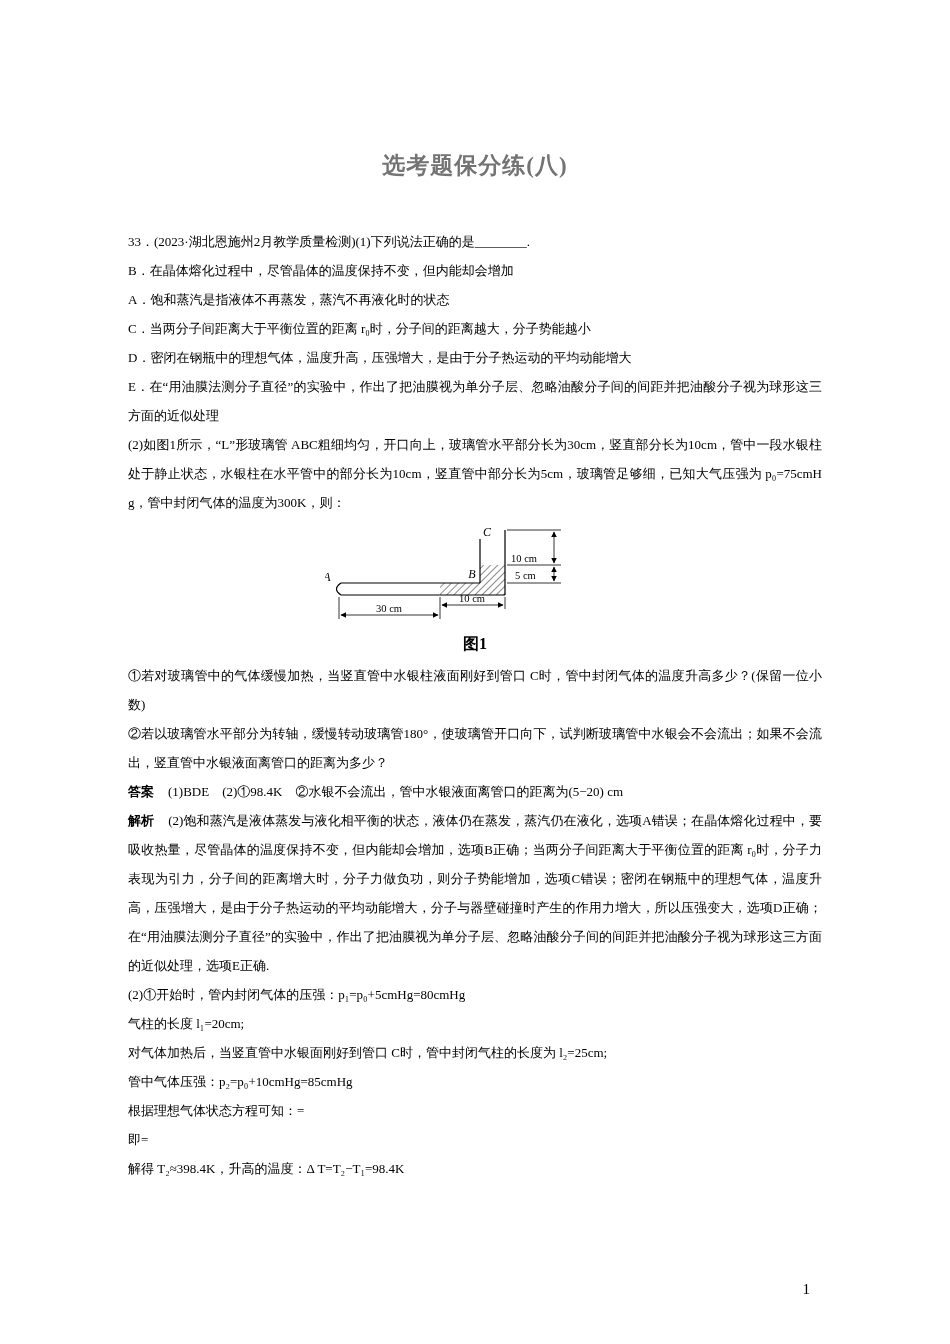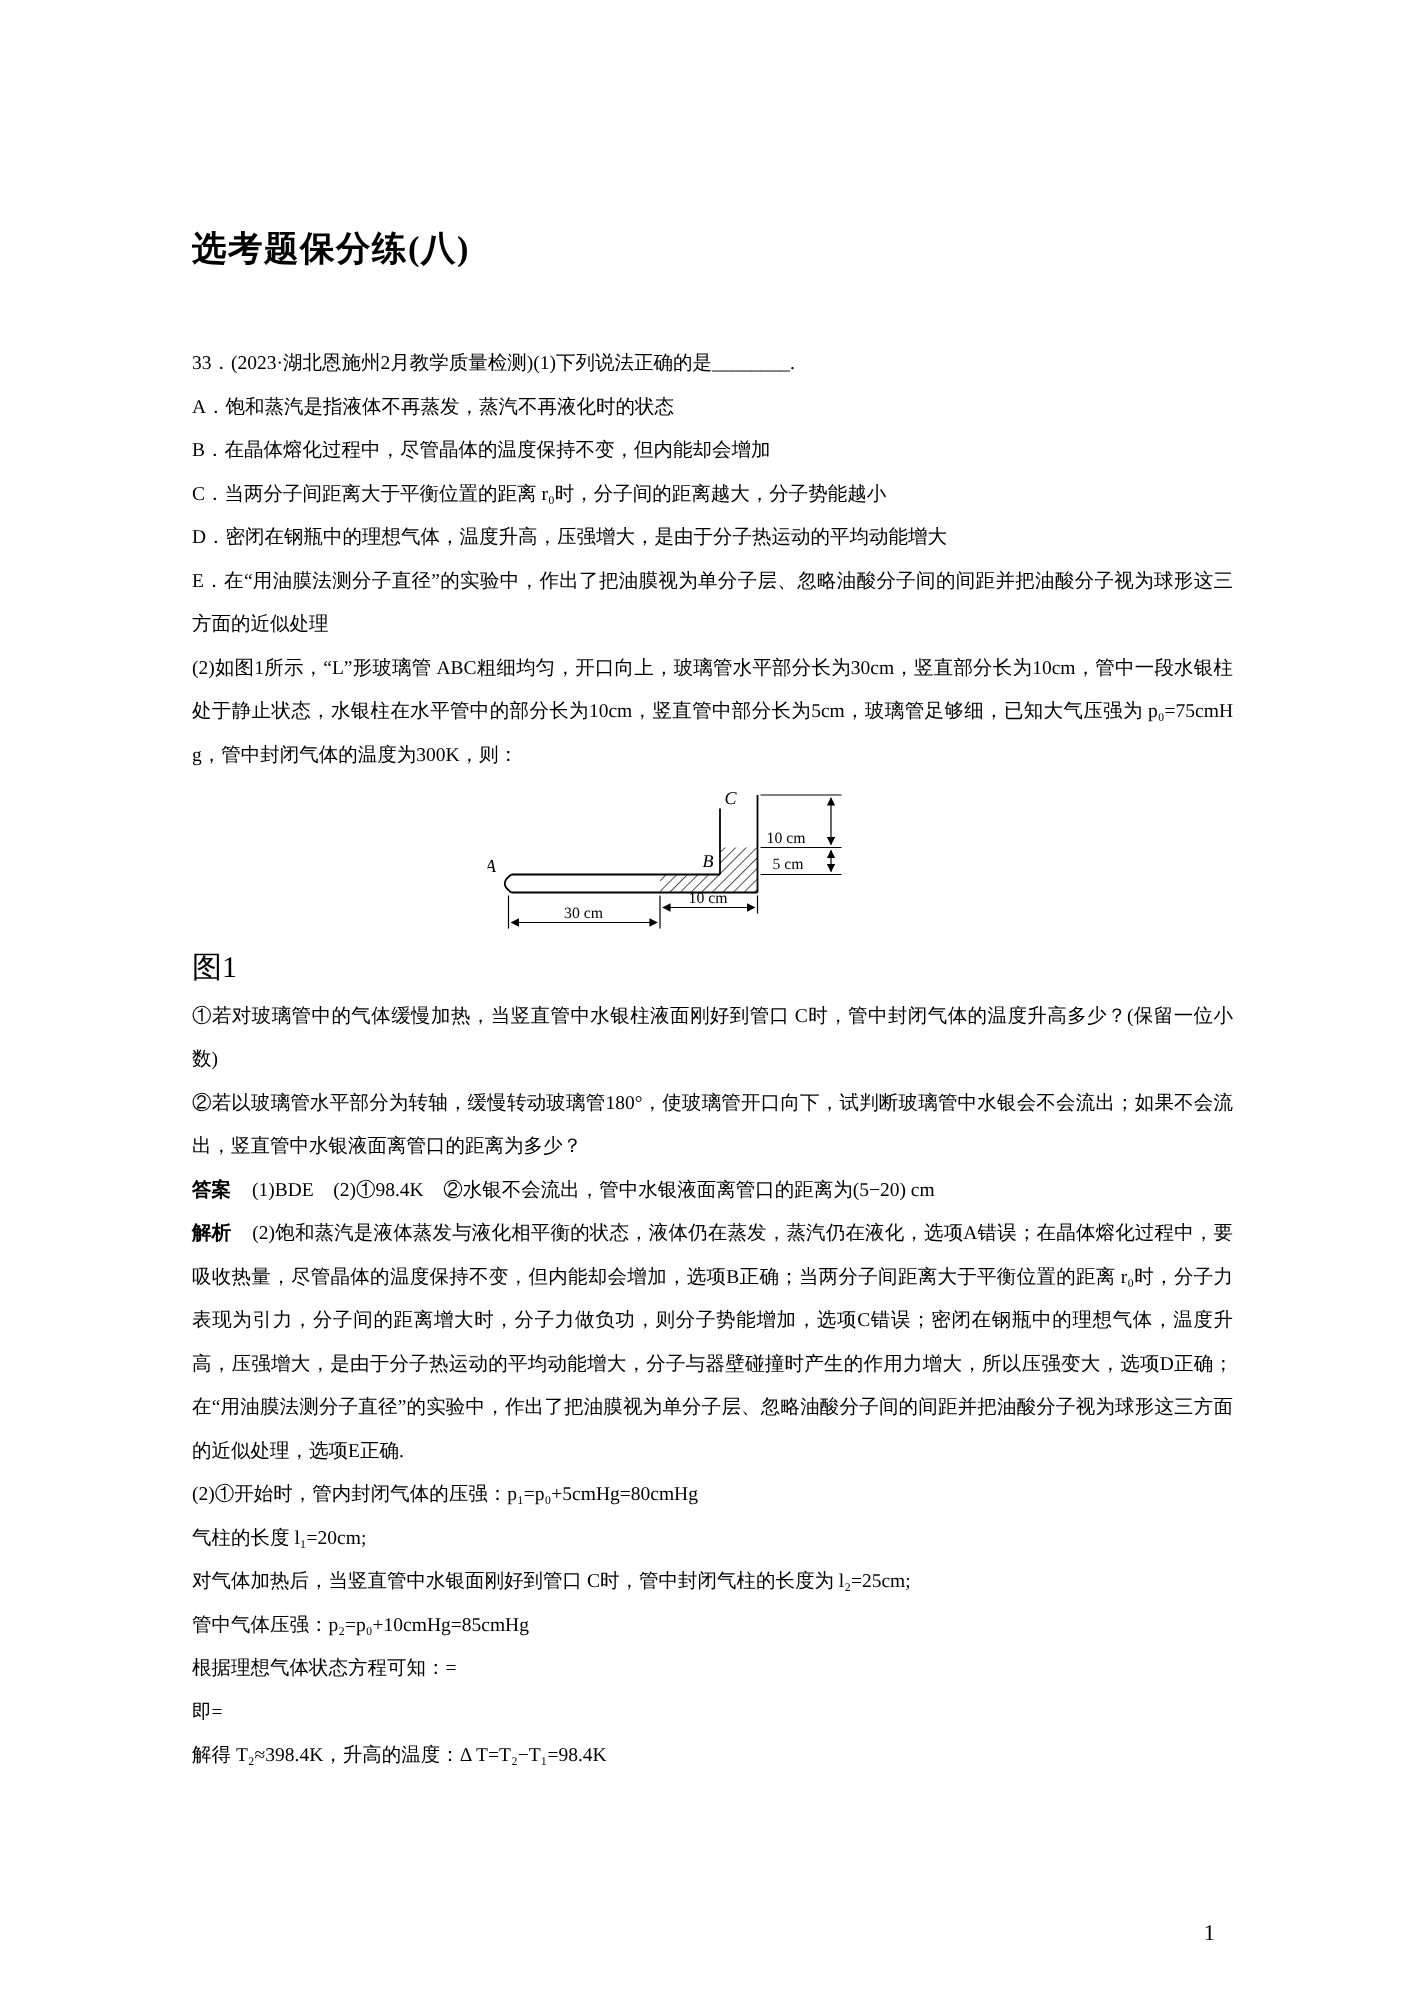--- a/index.html
+++ b/index.html
@@ -3,54 +3,54 @@
 <meta charset="utf-8">
 <style>
   html,body{margin:0;padding:0;}
   body{
     width:950px;height:1344px;background:#ffffff;color:#000;
     font-family:"Liberation Serif","DejaVu Serif",serif;
     position:relative;overflow:hidden;
   }
   .page{padding:150px 128px 0 128px;}
   .doc-title{
-    color:#000000;font-size:23px;font-weight:bold;
+    color:#737373;text-align:center;font-size:23px;font-weight:bold;
     margin:0 0 46px 0;letter-spacing:1px;
     font-family:"Liberation Serif","DejaVu Serif",serif;
   }
   .para{
     font-size:13px;line-height:29px;margin:0;text-align:justify;
     word-break:break-all;
   }
   .bold-label{font-weight:bold;margin-right:14px;}
   .figure-wrap{
     margin:8px 0 2px 0;text-align:center;
   }
   .figure-caption{
-    font-size:20px;line-height:26px;text-align:left;margin:2px 0 4px 0;
+    font-size:16px;line-height:26px;text-align:center;margin:2px 0 4px 0;font-weight:bold;
   }
   svg .tube{stroke:#000;stroke-width:1.2;fill:none;}
   svg .dim{stroke:#000;stroke-width:0.8;fill:none;}
   svg text{font-family:"Liberation Serif","DejaVu Serif",serif;}
   svg .dimtext{font-size:10.5px;fill:#000;}
   svg .pt-label{font-size:12px;font-style:italic;fill:#000;}
   .page-number{
     position:absolute;right:140px;bottom:46px;font-size:15px;color:#000;
   }
 </style>
 </head>
 <body>
 
 <div class="page">
 
   <h1 class="doc-title">选考题保分练(八)</h1>
 
   <p class="para">33．(2023·湖北恩施州2月教学质量检测)(1)下列说法正确的是________.</p>
+  <p class="para">B．在晶体熔化过程中，尽管晶体的温度保持不变，但内能却会增加</p>
   <p class="para">A．饱和蒸汽是指液体不再蒸发，蒸汽不再液化时的状态</p>
-  <p class="para">B．在晶体熔化过程中，尽管晶体的温度保持不变，但内能却会增加</p>
   <p class="para">C．当两分子间距离大于平衡位置的距离 r₀时，分子间的距离越大，分子势能越小</p>
   <p class="para">D．密闭在钢瓶中的理想气体，温度升高，压强增大，是由于分子热运动的平均动能增大</p>
   <p class="para">E．在“用油膜法测分子直径”的实验中，作出了把油膜视为单分子层、忽略油酸分子间的间距并把油酸分子视为球形这三方面的近似处理</p>
   <p class="para">(2)如图1所示，“L”形玻璃管 ABC粗细均匀，开口向上，玻璃管水平部分长为30cm，竖直部分长为10cm，管中一段水银柱处于静止状态，水银柱在水平管中的部分长为10cm，竖直管中部分长为5cm，玻璃管足够细，已知大气压强为 p₀=75cmHg，管中封闭气体的温度为300K，则：</p>
 
   <div class="figure-wrap">
     <svg width="300" height="100" viewBox="0 0 300 100">
       <defs>
         <pattern id="hatch" width="5" height="5" patternUnits="userSpaceOnUse" patternTransform="rotate(45)">
           <line x1="0" y1="0" x2="0" y2="5" stroke="#000" stroke-width="0.9"></line>

